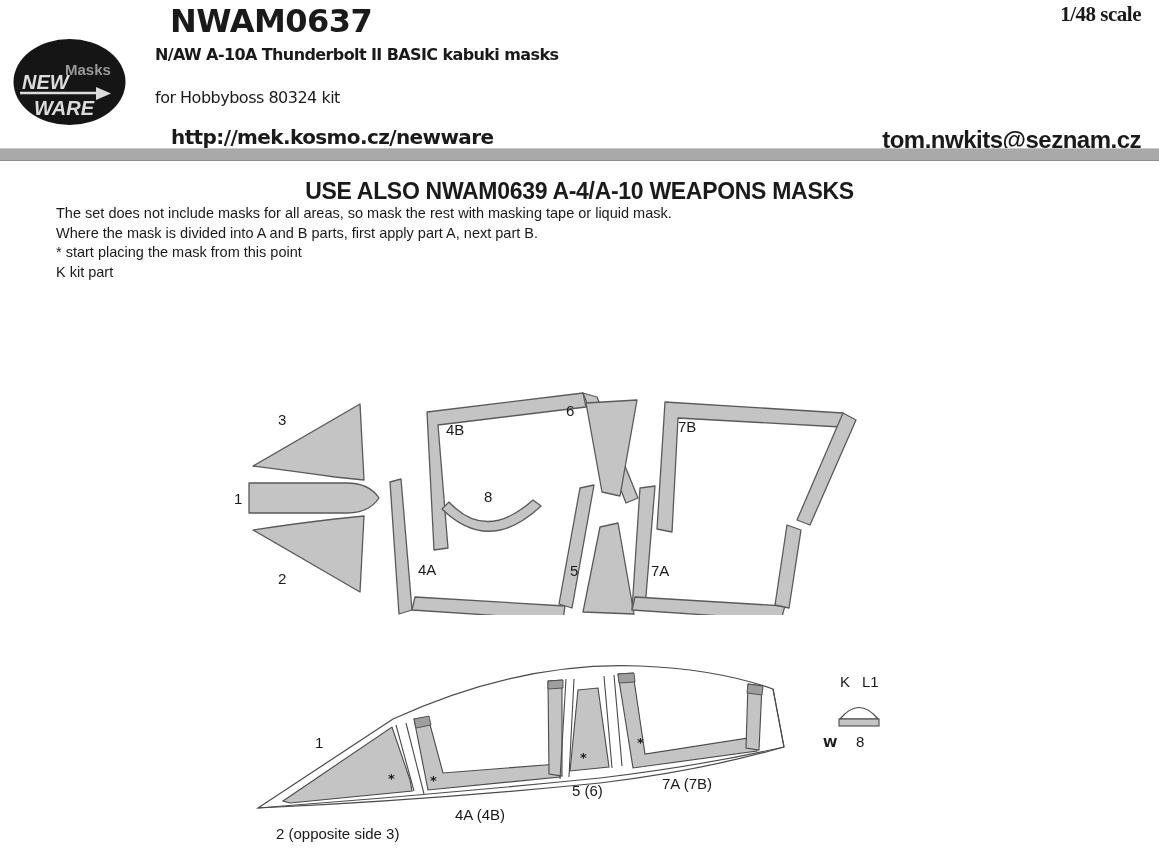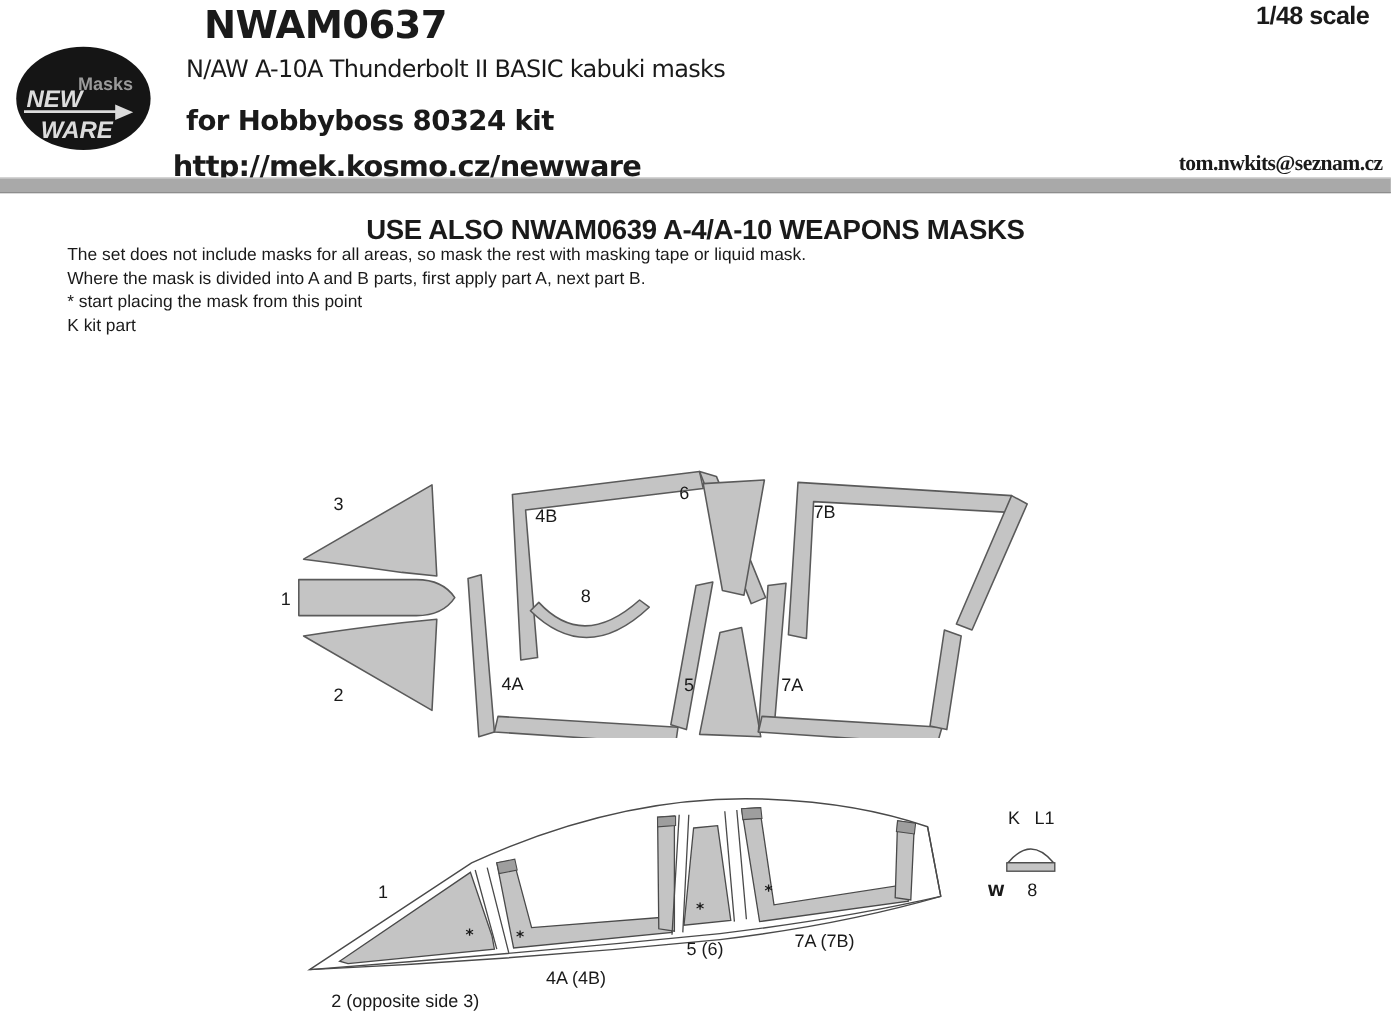--- a/index.html
+++ b/index.html
@@ -7,30 +7,30 @@
     width:1159px;height:850px;position:relative;overflow:hidden;
     font-family:"Liberation Sans", sans-serif;color:#1a1a1a;
   }
 
   
   #logo{
     position:absolute;left:12px;top:37px;width:115px;height:90px;
   }
   #prod-code{position:absolute;left:155px;top:2px;font-size:32px;font-weight:bold;
     font-family:"DejaVu Sans", sans-serif;letter-spacing:-0.5px;margin-left:15px;}
-  #title-line{position:absolute;left:155px;top:45px;font-size:20px;font-weight:normal;
+  #title-line{position:absolute;left:155px;top:45px;font-size:16px;font-weight:bold;
     font-family:"DejaVu Sans", sans-serif;letter-spacing:-0.6px;}
-  #kit-line{position:absolute;left:155px;top:88px;font-size:23px;font-weight:bold;
+  #kit-line{position:absolute;left:155px;top:88px;font-size:16px;font-weight:normal;
     font-family:"DejaVu Sans", sans-serif;letter-spacing:-0.5px;}
-  #web-line{position:absolute;left:144px;top:125px;font-size:24px;font-weight:bold;
+  #web-line{position:absolute;left:171px;top:125px;font-size:20px;font-weight:bold;
     font-family:"DejaVu Sans", sans-serif;letter-spacing:-0.6px;}
   #scale-line{position:absolute;right:18px;top:2px;font-size:21px;font-weight:bold;
+    font-family:Liberation Serif, serif;letter-spacing:-0.5px;}
+  #email-line{position:absolute;right:18px;top:126px;font-size:24px;font-weight:bold;
     font-family:Liberation Sans, sans-serif;letter-spacing:-0.5px;}
-  #email-line{position:absolute;right:7px;top:126px;font-size:18px;font-weight:bold;
-    font-family:Liberation Serif, serif;letter-spacing:-0.5px;}
 
   #rule{position:absolute;left:0;top:148px;width:1159px;height:11px;
     background:#a9a9a9;border-top:1px solid #c9c9c9;border-bottom:1px solid #8d8d8d;}
 
   
   #use-also{position:absolute;left:0;right:0;top:178px;text-align:center;
     font-size:23px;font-weight:bold;font-family:"Liberation Sans", sans-serif;
     letter-spacing:-0.3px;}
   #instructions{position:absolute;left:56px;top:204px;font-size:14.5px;line-height:19.6px;}
   #instructions .imp{font-weight:bold;}

